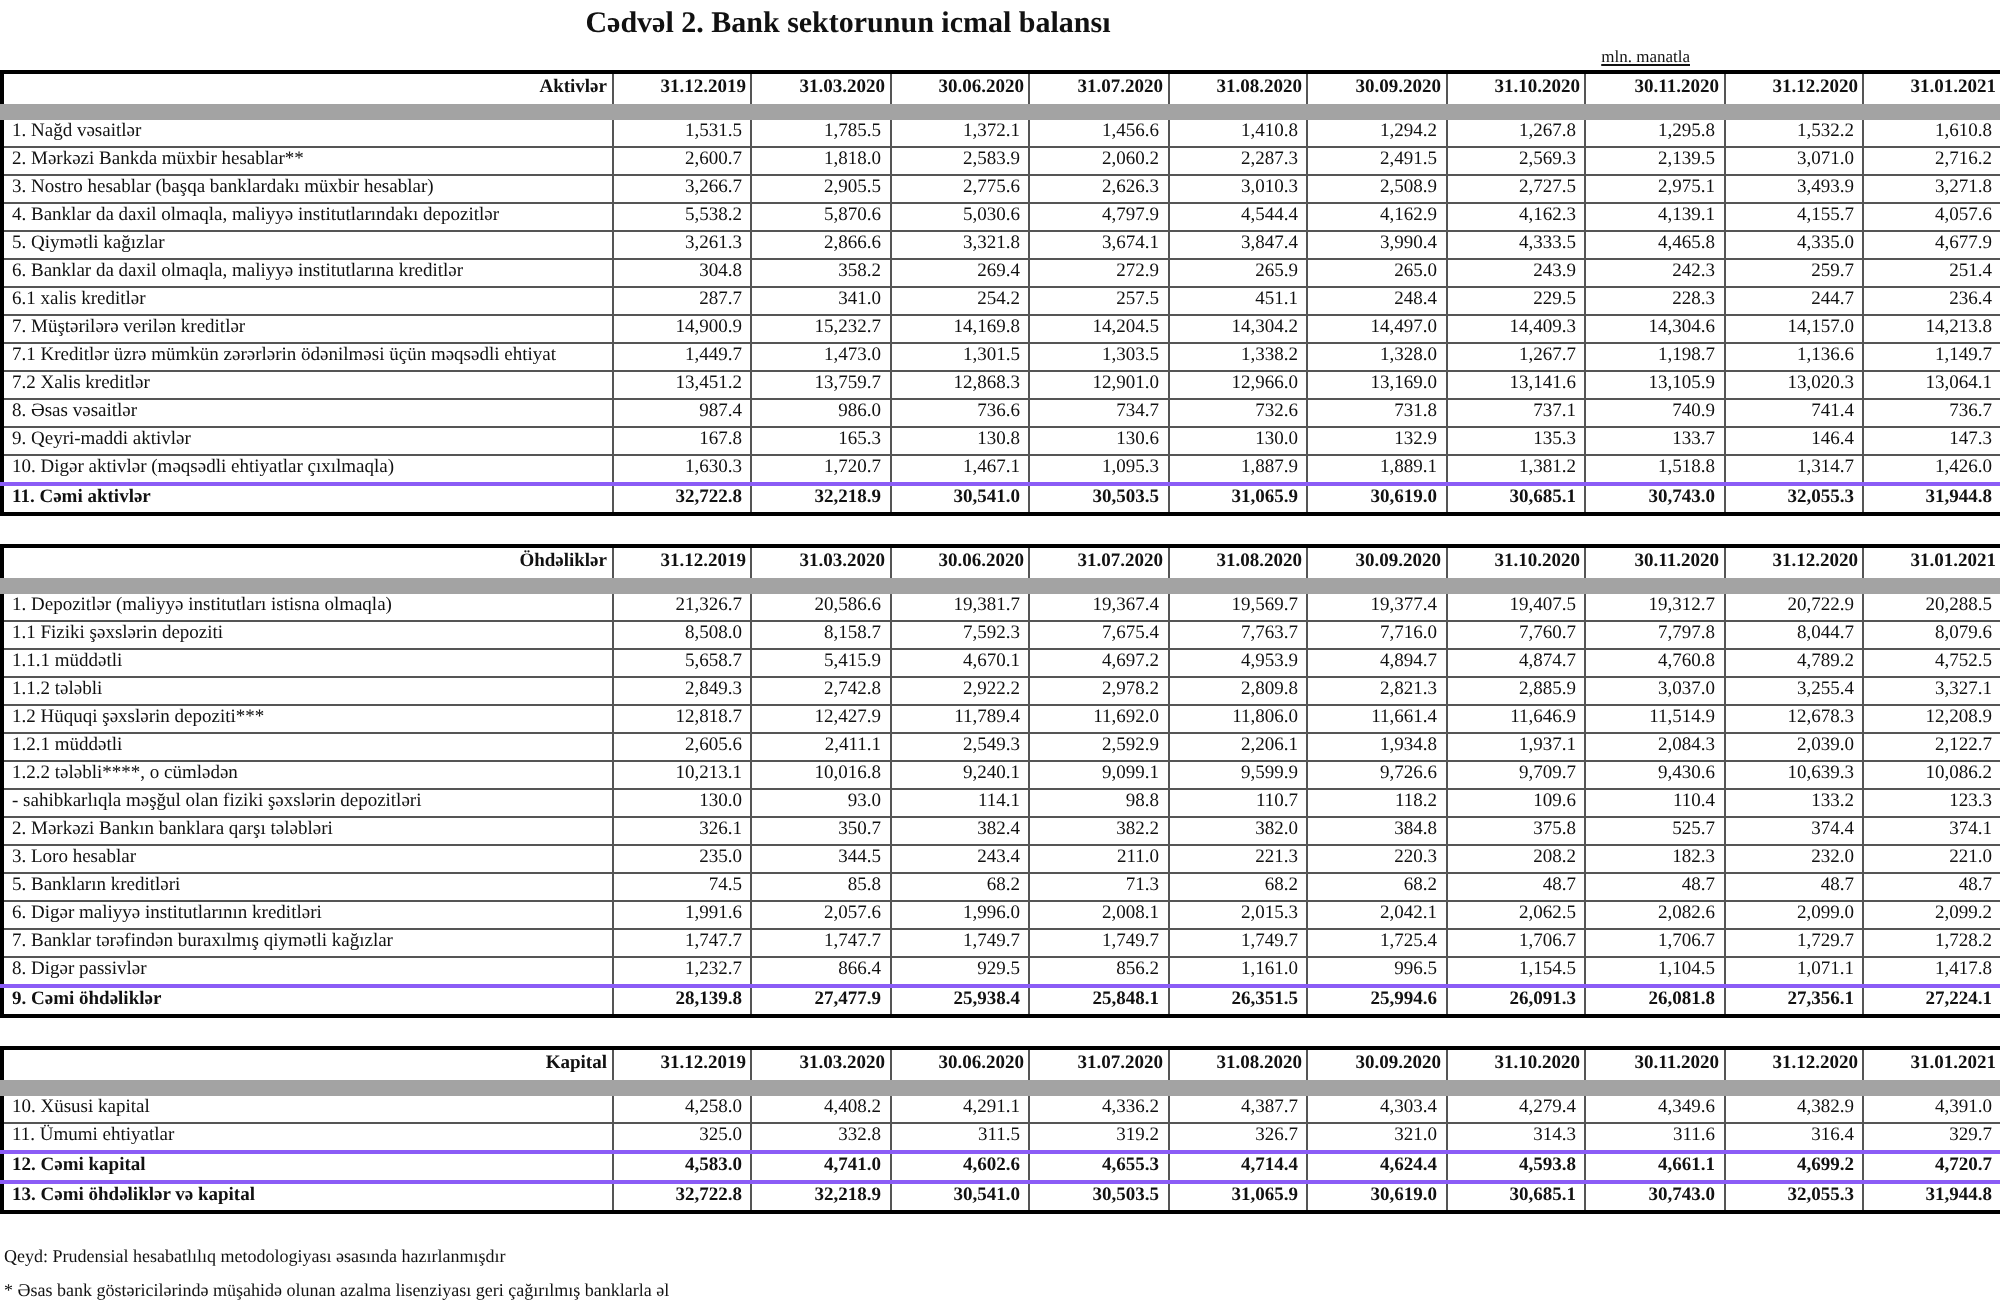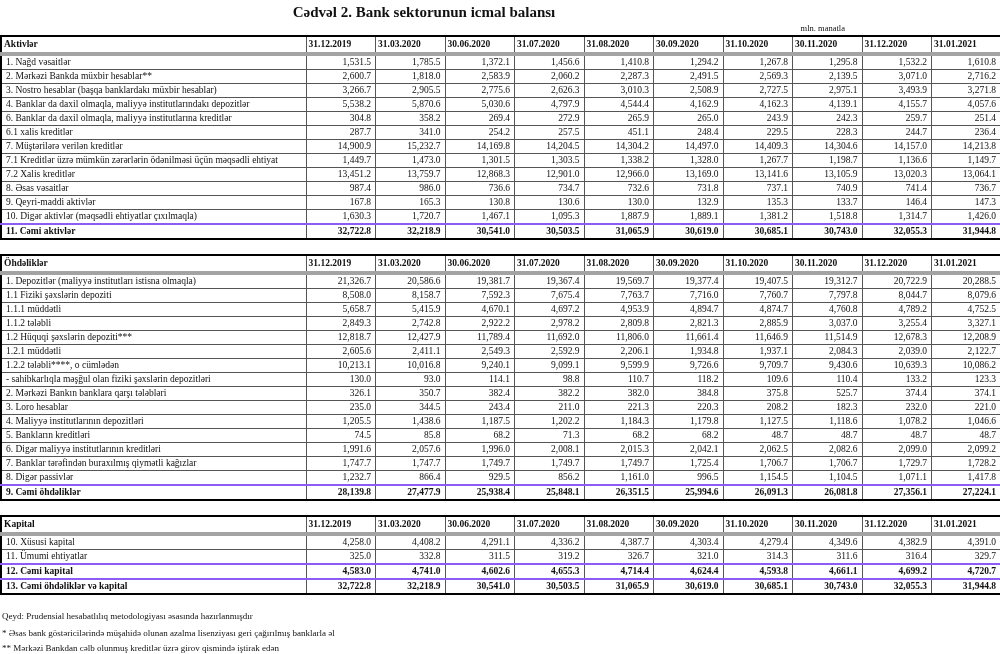--- a/index.html
+++ b/index.html
@@ -7,37 +7,37 @@
     width: 1000px; height: 654px; overflow: hidden;
     font-family: "Liberation Serif", "DejaVu Serif", serif;
     color: #111; -webkit-font-smoothing: antialiased;
   }
   .page { width: 848px; height: 654px; position: relative; }
   .report-title {
     text-align: center; font-weight: bold; font-size: 15px;
     padding-top: 4px; margin: 0 0 2px 0;
   }
   .unit-label {
-    text-align: right; font-size: 8.5px; padding-right: 3px; margin-bottom: 2px;
+    text-align: right; font-size: 8.5px; padding-right: 3px; margin-bottom: 2px; text-decoration: underline;
   }
   table.balance-table {
     border-collapse: collapse; table-layout: fixed; width: 1000px;
     margin: 0 0 14px 0;
     border: 2px solid #000;
   }
   table.balance-table col.label-col { width: 305px; }
   table.balance-table col.val-col { width: 69.5px; }
   table.balance-table th, table.balance-table td {
     border: 1px solid #555;
     font-size: 9.5px; line-height: 11px;
     padding: 1px 4px; overflow: hidden;
   }
   table.balance-table th {
-    border-bottom: 4px solid #a3a3a3;
-    font-weight: bold; text-align: left; padding: 2px 2px;
+    border-bottom: 8px solid #a3a3a3;
+    font-weight: bold; text-align: right; padding: 2px 2px;
   }
   td.row-label { text-align: left; }
   td.val { text-align: right; font-variant-numeric: tabular-nums; }
   tr.total td { font-weight: bold; border-top: 2px solid #8b5cf6; }
   tr.bold td { font-weight: bold; }
   td.ind-1 { padding-left: 22px; }
   td.ind-2 { padding-left: 32px; }
   .footnotes { padding: 2px 0 0 2px; }
   .footnote-item {
     font-size: 9px; line-height: 11px; margin-bottom: 4px; max-width: 478px;
@@ -127,20 +127,33 @@
             <td class="val">5,030.6</td>
             <td class="val">4,797.9</td>
             <td class="val">4,544.4</td>
             <td class="val">4,162.9</td>
             <td class="val">4,162.3</td>
             <td class="val">4,139.1</td>
             <td class="val">4,155.7</td>
             <td class="val">4,057.6</td>
           </tr>
           <tr class="">
+            <td class="row-label">5. Qiymətli kağızlar</td>
+            <td class="val">3,261.3</td>
+            <td class="val">2,866.6</td>
+            <td class="val">3,321.8</td>
+            <td class="val">3,674.1</td>
+            <td class="val">3,847.4</td>
+            <td class="val">3,990.4</td>
+            <td class="val">4,333.5</td>
+            <td class="val">4,465.8</td>
+            <td class="val">4,335.0</td>
+            <td class="val">4,677.9</td>
+          </tr>
+          <tr class="">
             <td class="row-label">6. Banklar da daxil olmaqla, maliyyə institutlarına kreditlər</td>
             <td class="val">304.8</td>
             <td class="val">358.2</td>
             <td class="val">269.4</td>
             <td class="val">272.9</td>
             <td class="val">265.9</td>
             <td class="val">265.0</td>
             <td class="val">243.9</td>
             <td class="val">242.3</td>
             <td class="val">259.7</td>
@@ -406,33 +419,20 @@
             <td class="val">243.4</td>
             <td class="val">211.0</td>
             <td class="val">221.3</td>
             <td class="val">220.3</td>
             <td class="val">208.2</td>
             <td class="val">182.3</td>
             <td class="val">232.0</td>
             <td class="val">221.0</td>
           </tr>
           <tr class="">
-            <td class="row-label">4. Maliyyə institutlarının  depozitləri</td>
-            <td class="val">1,205.5</td>
-            <td class="val">1,438.6</td>
-            <td class="val">1,187.5</td>
-            <td class="val">1,202.2</td>
-            <td class="val">1,184.3</td>
-            <td class="val">1,179.8</td>
-            <td class="val">1,127.5</td>
-            <td class="val">1,118.6</td>
-            <td class="val">1,078.2</td>
-            <td class="val">1,046.6</td>
-          </tr>
-          <tr class="">
             <td class="row-label">5. Bankların kreditləri</td>
             <td class="val">74.5</td>
             <td class="val">85.8</td>
             <td class="val">68.2</td>
             <td class="val">71.3</td>
             <td class="val">68.2</td>
             <td class="val">68.2</td>
             <td class="val">48.7</td>
             <td class="val">48.7</td>
             <td class="val">48.7</td>

